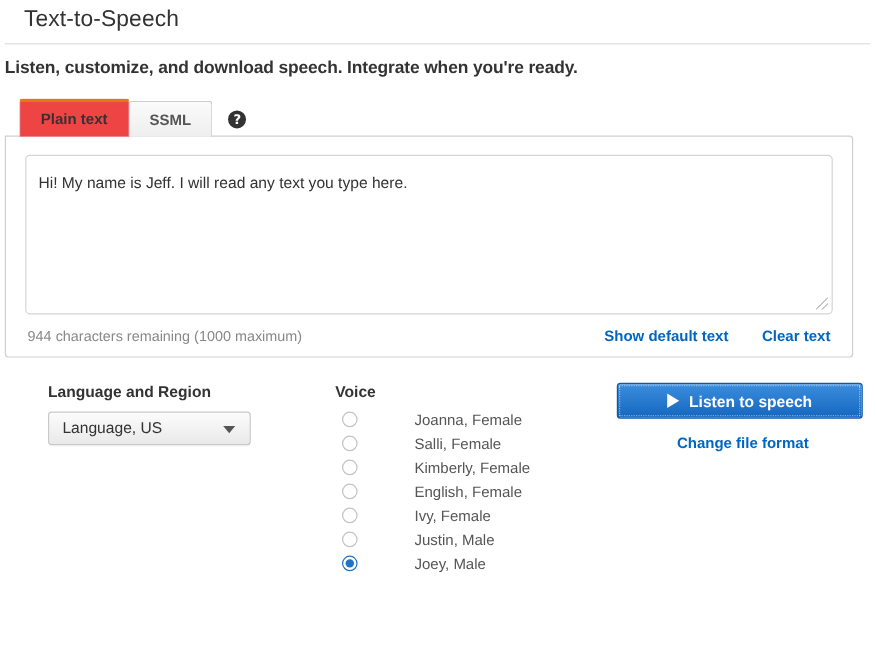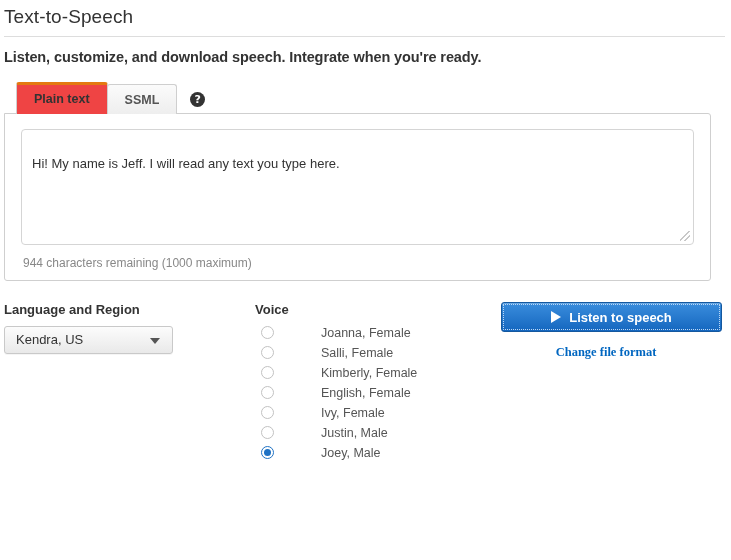--- a/index.html
+++ b/index.html
@@ -11,21 +11,21 @@
     overflow: hidden;
   }
   .page { position: relative; width: 731px; height: 560px; background:#fff; }
 
   
   .page-title {
     font-size: 19px;
     color: #333333;
     font-weight: 400;
     margin: 0;
-    padding: 6px 0 8px 4px;
+    padding: 6px 0 8px 20px;
     letter-spacing: .1px;
   }
   .title-rule {
     height: 1px;
     background: #dddddd;
     margin: 0 6px 0 4px;
   }
   .subtitle {
     font-size: 14.5px;
     font-weight: 700;
@@ -103,23 +103,23 @@
     padding: 15px 16px 10px 16px;
     position: relative;
     z-index: 1;
   }
 
   
   .ta-box {
     position: relative;
     border: 1px solid #d5d5d5;
     border-radius: 4px;
-    height: 116px;
+    height: 133px;
     background: #fff;
-    padding: 25px 10px;
+    padding: 14px 10px;
   }
   .ta-text {
     font-size: 13px;
     color: #333333;
     line-height: 18px;
     white-space: pre-wrap;
   }
   .resize-grip {
     position: absolute;
     right: 3px; bottom: 3px;
@@ -144,21 +144,21 @@
     text-decoration: none;
     cursor: pointer;
   }
 
   
   .controls {
     display: flex;
     margin: 21px 0 0 4px;
     width: 720px;
   }
-  .col-lang { width: 251px; }
+  .col-lang { width: 251px; margin-left: 36px; }
   .col-voice { width: 246px; }
   .col-actions { width: 218px; }
 
   .field-label {
     font-size: 13px;
     font-weight: 700;
     color: #333333;
     margin-bottom: 9px;
   }
   .select {
@@ -216,21 +216,21 @@
     margin-left: 47px;
     white-space: nowrap;
   }
 
   
   .btn {
     display: flex;
     align-items: center;
     justify-content: center;
     gap: 8px;
-    width: 221px;
+    width: 205px;
     height: 30px;
     border-radius: 3px;
     font-size: 13px;
     font-weight: 700;
     cursor: pointer;
     user-select: none;
   }
   .btn-primary {
     background: linear-gradient(#3a8ddd, #1567bf);
     border: 1px solid #14589f;
@@ -256,21 +256,20 @@
   .change-link {
     display: block;
     text-align: center;
     width: 210px;
     margin-top: 13px;
     font-size: 12.5px;
     font-weight: 700;
     color: #0066c0;
     text-decoration: none;
     cursor: pointer;
-    font-family: Liberation Serif, serif;
   }
 </style>
 </head>
 <body>
 
 <div class="page">
 
   <h1 class="page-title">Text-to-Speech</h1>
   <div class="title-rule"></div>
 
@@ -283,30 +282,34 @@
       <div class="help-icon">?</div>
     </div>
 
     <div class="tab-panel">
       <div class="ta-box">
         <div class="ta-text">Hi! My name is Jeff. I will read any text you type here.</div>
         <div class="resize-grip"></div>
       </div>
       <div class="ta-footer">
         <div class="char-count">944 characters remaining (1000 maximum)</div>
+        <div class="ta-links">
+          <a class="link">Show default text</a>
+          <a class="link">Clear text</a>
+        </div>
       </div>
     </div>
   </div>
 
   <div class="controls">
 
     <div class="col-lang">
       <div class="field-label">Language and Region</div>
       <div class="select">
-        <span>Kendra, US</span>
+        <span>Language, US</span>
         <span class="caret"></span>
       </div>
     </div>
 
     <div class="col-voice">
       <div class="field-label">Voice</div>
       <div class="voice-list">
         <div class="voice-row">
           <span class="radio"></span>
           <span class="voice-label">Joanna, Female</span>

